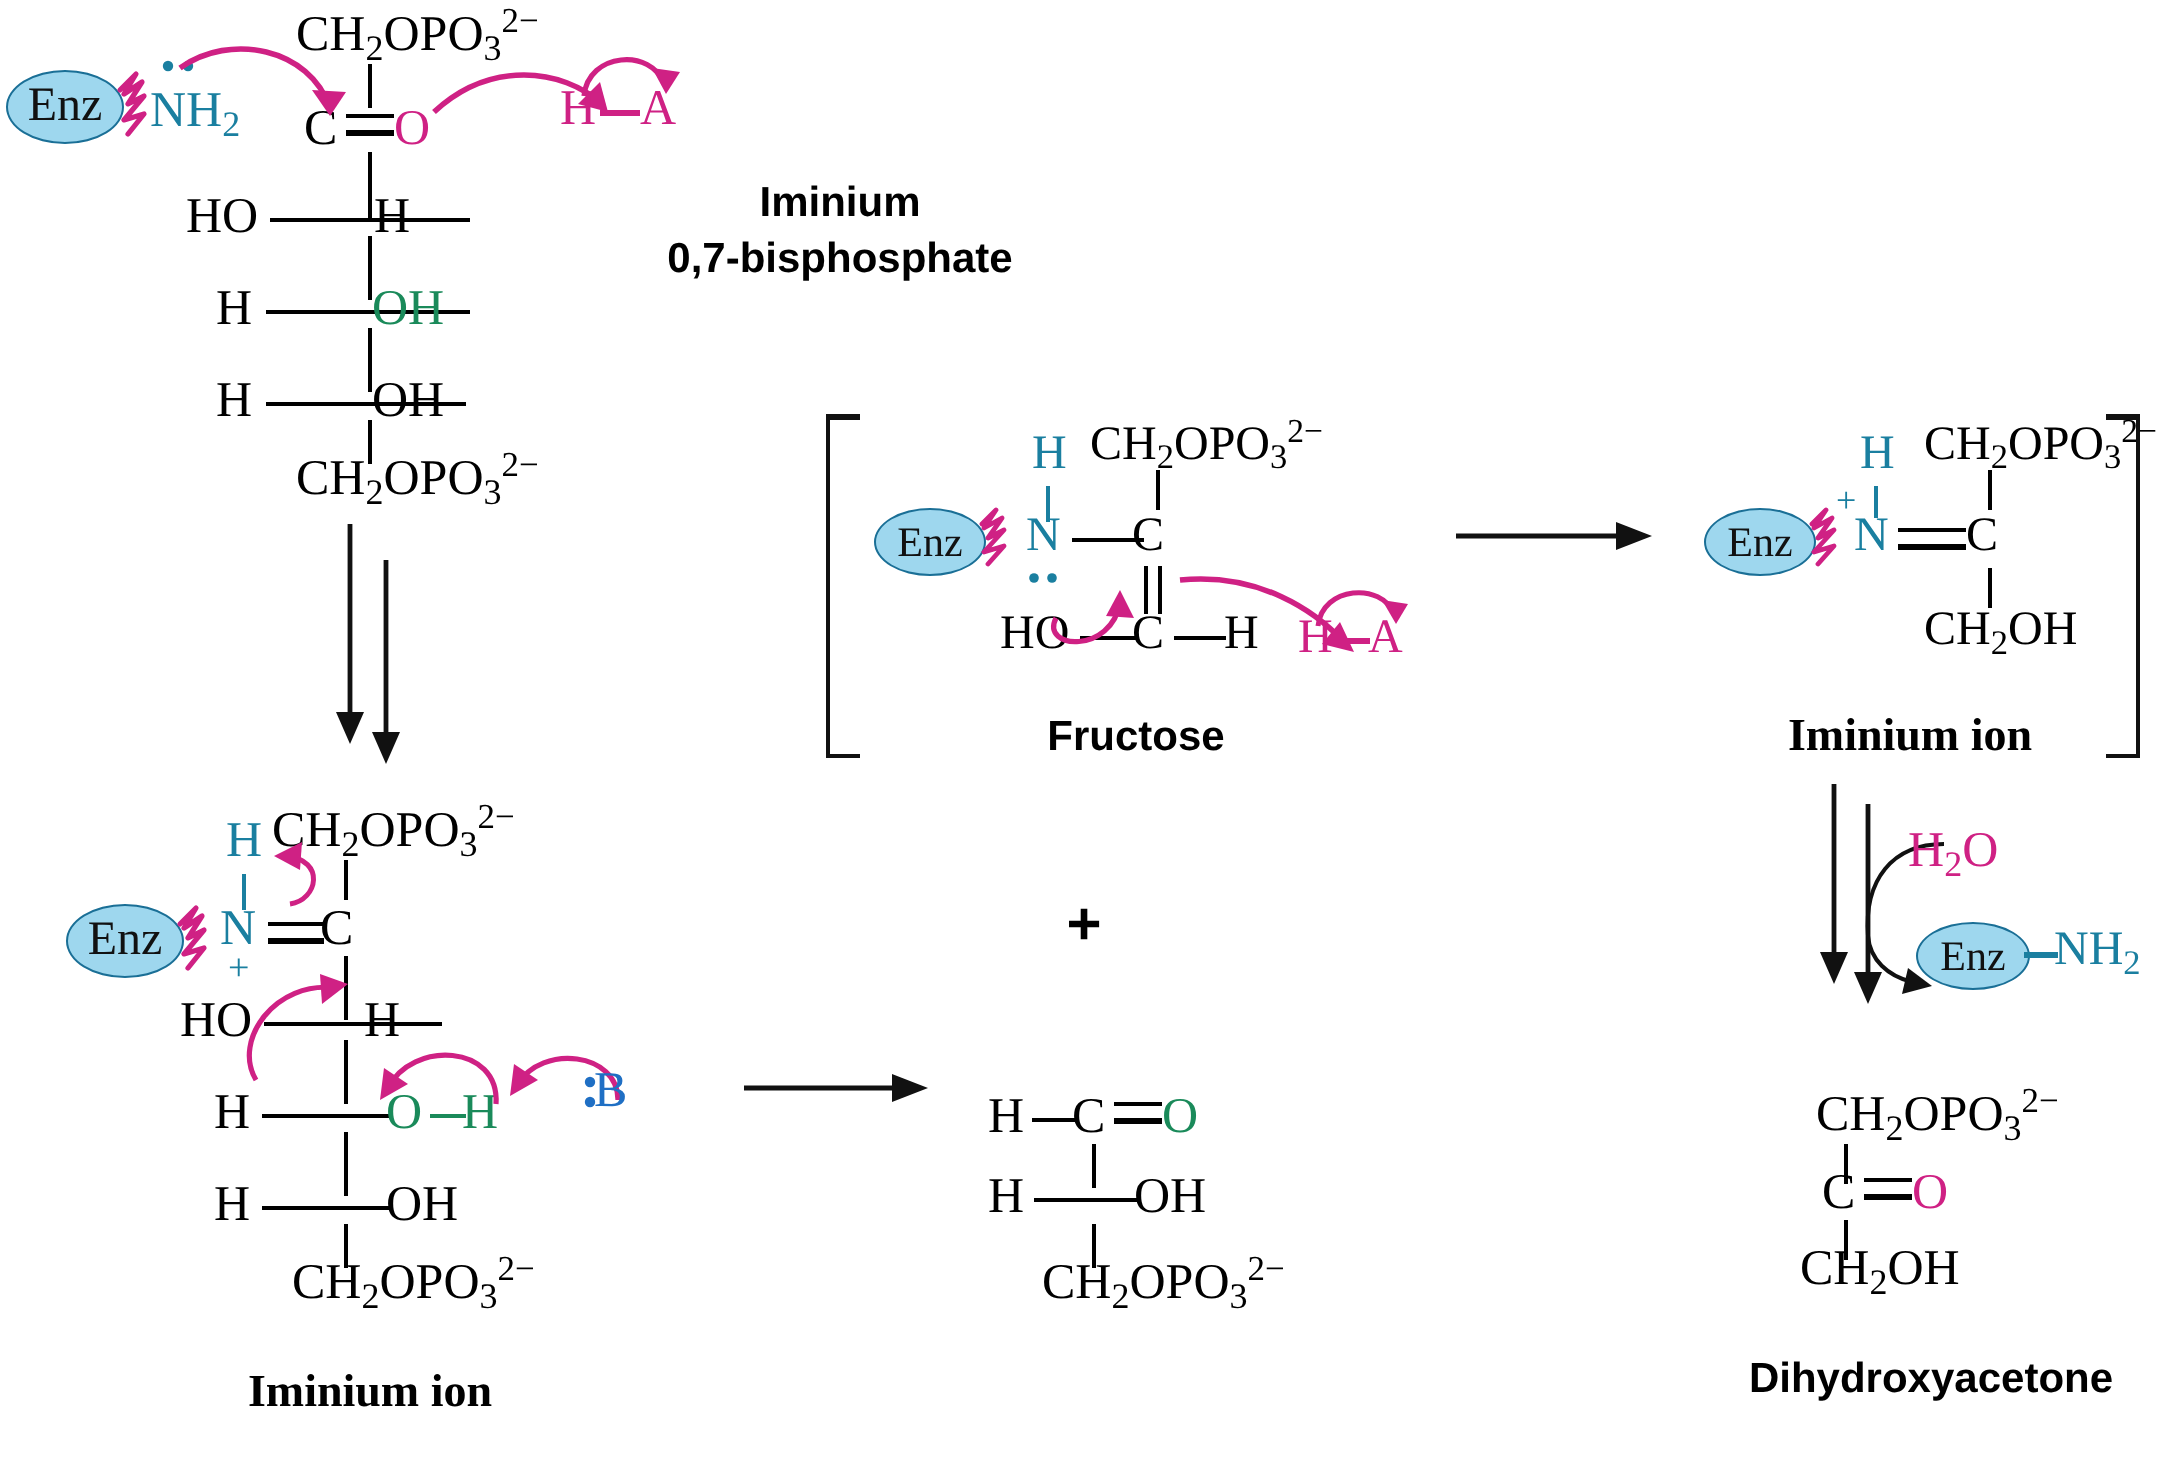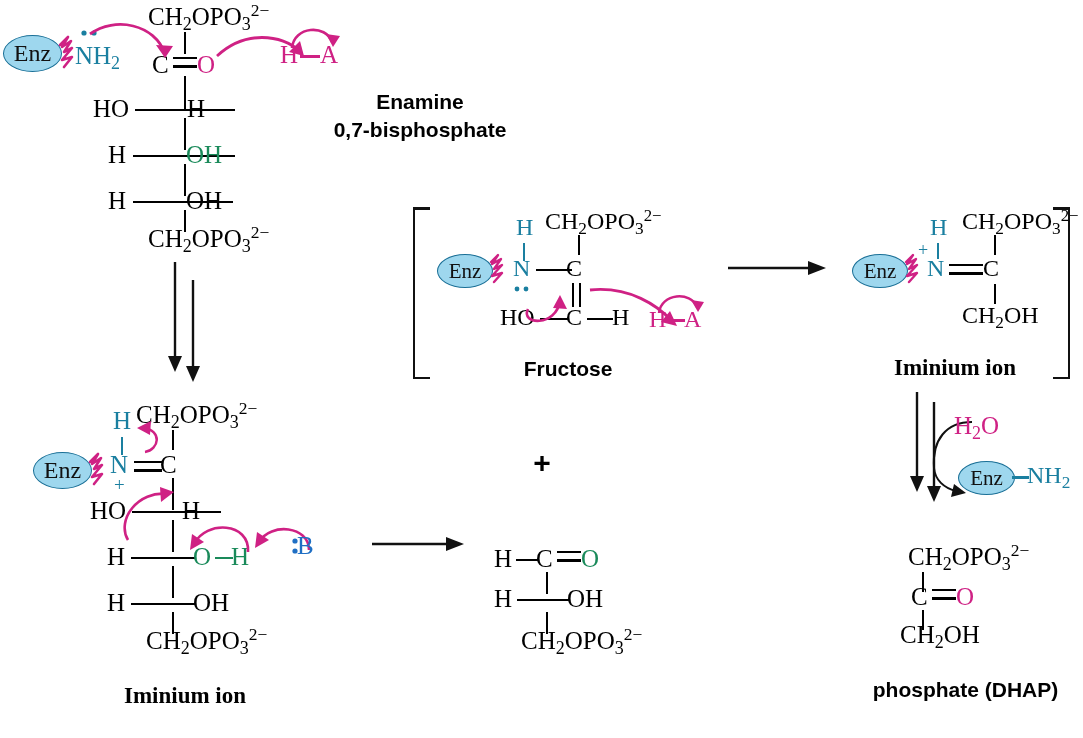--- a/index.html
+++ b/index.html
@@ -110,21 +110,21 @@
 
   <div class="abs chem magenta" style="left:280px;top:42px;"><span>H</span></div>
   <div class="abs mbond" style="left:300px;top:55px;width:20px;"></div>
   <div class="abs chem magenta" style="left:320px;top:42px;"><span>A</span></div>
   <svg width="58" height="36" style="left:288px;top:22px;">
     <path d="M4,26 C6,4 38,2 44,20" fill="none" stroke="#cf2184" stroke-width="2.6"></path>
     <path d="M45,25 L38,12 L52,14 Z" fill="#cf2184"></path>
   </svg>
 
   <div class="abs lbl-sans" style="left:300px;top:88px;width:240px;">
-    <div>Enamine</div>
+    <div>Iminium</div>
     <div>0,7-bisphosphate</div>
   </div>
 </div>
 
 <svg width="70" height="120" style="left:165px;top:262px;">
   <line x1="10" y1="0" x2="10" y2="98" stroke="#111" stroke-width="2.4"></line>
   <path d="M10,110 L3,94 L17,94 Z" fill="#111"></path>
   <line x1="28" y1="18" x2="28" y2="108" stroke="#111" stroke-width="2.4"></line>
   <path d="M28,120 L21,104 L35,104 Z" fill="#111"></path>
 </svg>
@@ -386,15 +386,15 @@
     <div class="hbond" style="width:24px;height:2.3px;"></div>
     <div class="hbond" style="width:24px;height:2.3px;margin-top:6px;"></div>
   </div>
   <div class="abs chem magenta" style="left:956px;top:584px;"><span>O</span></div>
   <div class="abs vbond" style="left:922px;top:610px;height:20px;"></div>
   <div class="abs chem" style="left:900px;top:622px;">
     <span>CH</span><span class="sub">2</span><span>OH</span>
   </div>
 
   <div class="abs lbl-sans" style="left:848px;top:676px;width:235px;">
-    <div>phosphate (DHAP)</div>
+    <div>Dihydroxyacetone</div>
   </div>
 </div>
 
 </body></html>

